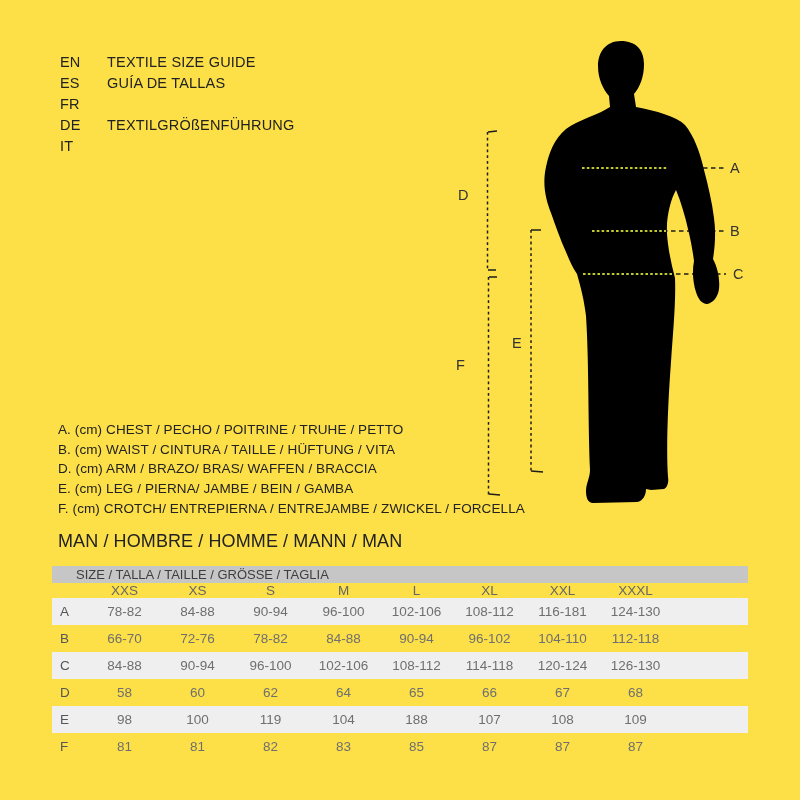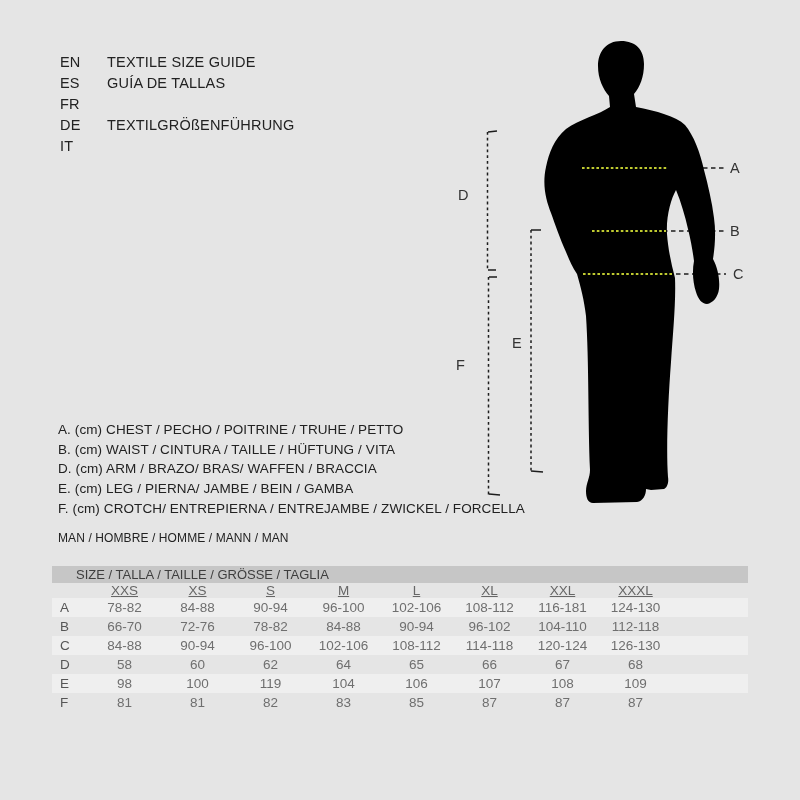--- a/index.html
+++ b/index.html
@@ -1,40 +1,40 @@
 <!DOCTYPE html>
 <html><head>
 <meta charset="utf-8">
 <style>
   html,body{margin:0;padding:0;background:#ffffff;}
   .canvas{
-    position:relative;width:800px;height:800px;background:#e5e5e5;overflow:hidden;
+    position:relative;width:800px;height:800px;background:#fde047;overflow:hidden;
     font-family:"Liberation Sans","DejaVu Sans",sans-serif;
   }
   
   .lang-block{position:absolute;left:60px;top:52px;}
   .lang-row{display:flex;line-height:21px;font-size:14.5px;color:#222;letter-spacing:.2px;white-space:nowrap;}
   .lang-row .code{width:47px;flex:0 0 47px;}
   
   .figure{position:absolute;left:0;top:0;}
   .fig-label{font-family:"Liberation Sans","DejaVu Sans",sans-serif;font-size:14.5px;fill:#333;}
   
   .measure-list{position:absolute;left:58px;top:420px;}
   .m-line{line-height:19.7px;font-size:13.5px;color:#222;letter-spacing:.1px;white-space:nowrap;}
-  .category-line{position:absolute;left:58px;top:531px;font-size:12px;color:#222;letter-spacing:.1px;}
+  .category-line{position:absolute;left:58px;top:531px;font-size:18px;color:#222;letter-spacing:.1px;}
   
   .size-table{position:absolute;left:52px;top:566px;width:696px;}
   .table-title{height:17px;line-height:17px;font-size:13px;color:#3e3e3e;padding-left:24px;box-sizing:border-box;}
   table{border-collapse:collapse;table-layout:fixed;width:696px;font-size:13.5px;}
   col.c-label{width:36px;}
   col.c-size{width:73px;}
   col.c-fill{width:76px;}
-  thead th{height:14px;font-weight:normal;color:#666;text-align:center;padding:0;text-decoration:underline;}
+  thead th{height:14px;font-weight:normal;color:#666;text-align:center;padding:0;}
   tbody th{height:19px;font-weight:normal;color:#565656;text-align:left;padding:0 0 0 8px;}
-  tbody td{height:19px;color:#6f6f6f;text-align:center;padding:0;}
+  tbody td{height:27px;color:#6f6f6f;text-align:center;padding:0;}
 </style>
 </head>
 <body>
 
 <div class="canvas">
 
   <div class="lang-block" id="lang-block">
       <div class="lang-row">
         <span class="code">EN</span>
         <span class="title">TEXTILE SIZE GUIDE</span>
@@ -194,21 +194,21 @@
             <td>67</td>
             <td>68</td>
             <td></td>
           </tr>
           <tr style="background: rgb(239, 239, 239);">
             <th>E</th>
             <td>98</td>
             <td>100</td>
             <td>119</td>
             <td>104</td>
-            <td>106</td>
+            <td>188</td>
             <td>107</td>
             <td>108</td>
             <td>109</td>
             <td></td>
           </tr>
           <tr>
             <th>F</th>
             <td>81</td>
             <td>81</td>
             <td>82</td>

